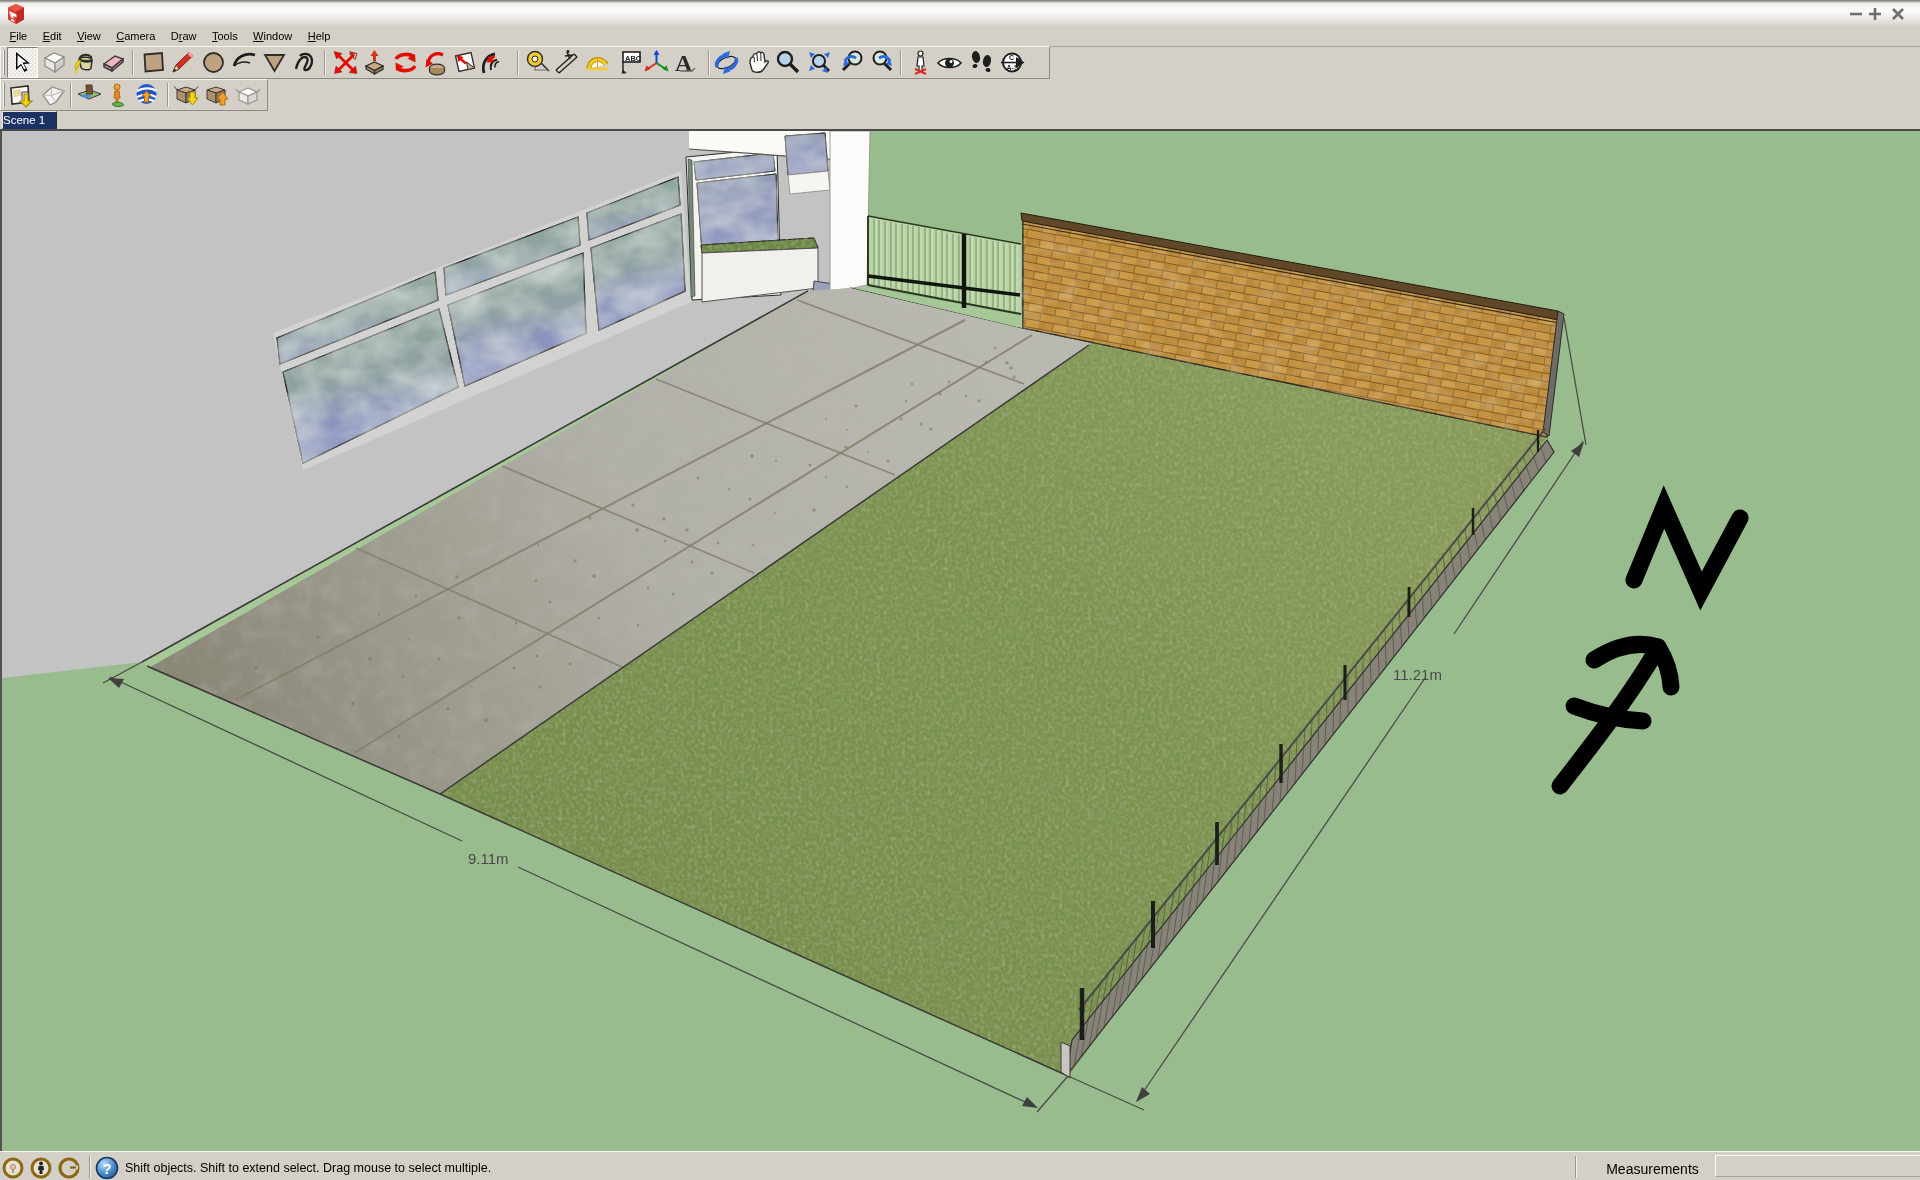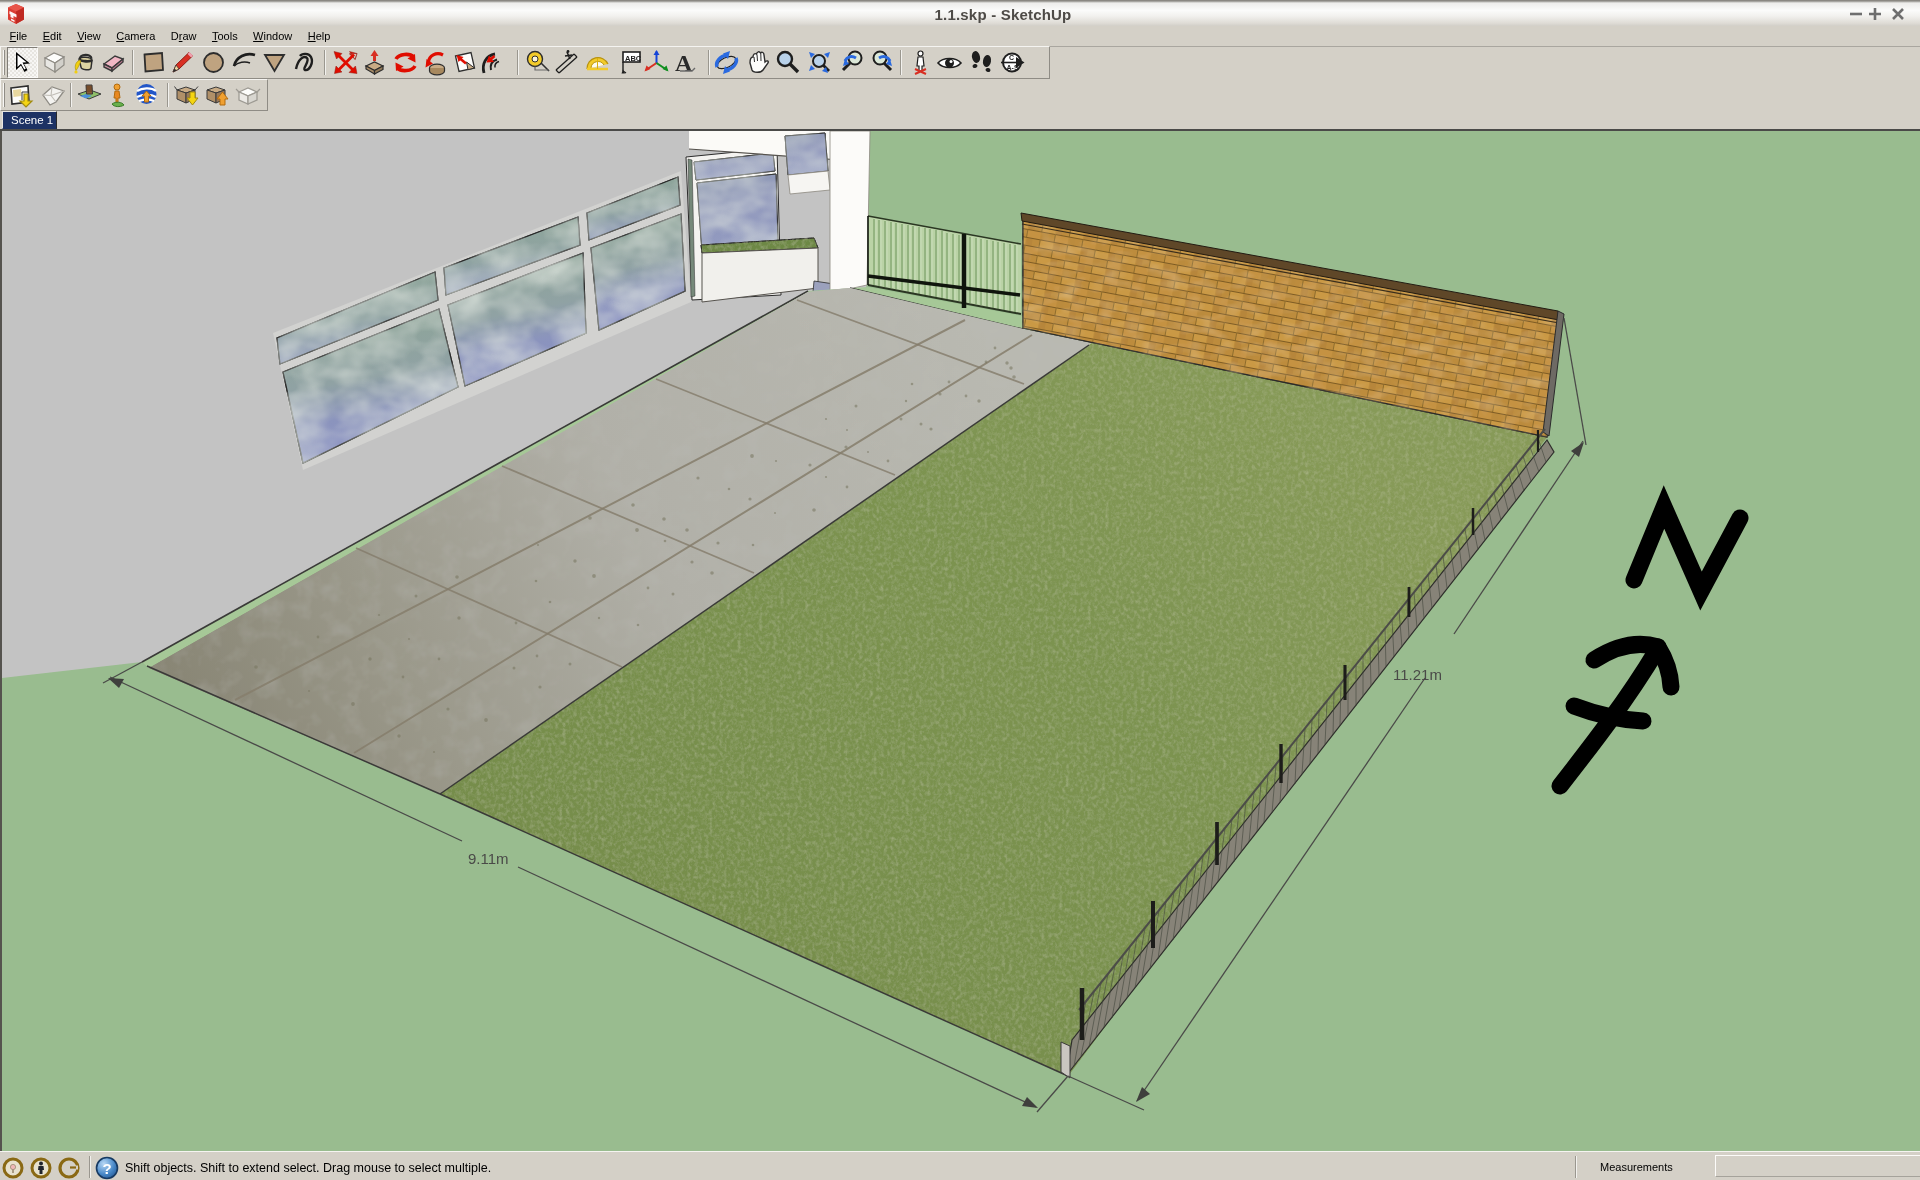--- a/index.html
+++ b/index.html
@@ -15,26 +15,26 @@
 .menuitem u { text-decoration:underline; }
 #tb1 { position:absolute; left:0; top:46px; width:1050px; height:33px; background:#d4d0c7;
   border-top:1px solid #f5f4f1; border-left:1px solid #f5f4f1; border-right:1px solid #8f8c85; border-bottom:1px solid #8f8c85; }
 #tb1ext { position:absolute; left:1050px; top:46px; width:870px; height:33px; background:#d4d0c7; border-top:1px solid #a9a69f; }
 #tb2 { position:absolute; left:0; top:79px; width:268px; height:32px; background:#d4d0c7;
   border-top:1px solid #f5f4f1; border-left:1px solid #f5f4f1; border-right:1px solid #8f8c85; border-bottom:1px solid #8f8c85; }
 #tb2ext { position:absolute; left:268px; top:79px; width:1652px; height:32px; background:#d4d0c7; }
 #tabrow { position:absolute; left:0; top:111px; width:1920px; height:18px; background:#d4d0c7; }
 #scenetab { position:absolute; left:2px; top:111px; width:55px; height:18px; background:#1d3264;
   border-top:1px solid #e8e6e2; border-left:1px solid #e8e6e2; border-right:1px solid #2a2a2a; border-bottom:1px solid #1d3264;
-  color:#fff; font-size:11.5px; padding-left:8px; padding-top:2px; }
+  color:#fff; font-size:11.5px; padding-top:2px; }
 #vptop { position:absolute; left:0; top:129px; width:1920px; height:2px; background:#4a4a48; }
 #viewport { position:absolute; left:0px; top:131px; width:1920px; height:1020px; background:#99bc8f; border-left:2px solid #55534e; }
 #statusbar { position:absolute; left:0; top:1151px; width:1920px; height:29px; background:#d4d0c7; border-top:1px solid #f5f4f1; }
 #statustext { position:absolute; left:125px; top:1161px; font-size:12.5px; color:#000; }
-#measlabel { position:absolute; left:1600px; top:1161px; width:105px; text-align:left; font-size:11px; color:#000; }
+#measlabel { position:absolute; left:1600px; top:1161px; width:105px; text-align:center; font-size:14px; color:#000; }
 #measbox { position:absolute; left:1715px; top:1155px; width:210px; height:22px; background:#d4d0c7;
   border-top:1px solid #fcfbf9; border-left:1px solid #fcfbf9; border-bottom:1px solid #a5a29b; border-right:1px solid #a5a29b; }
 .sep1 { position:absolute; top:50px; width:2px; height:25px; background:linear-gradient(90deg,#9a978f 50%,#f2f1ee 50%); }
 .sep2 { position:absolute; top:83px; width:2px; height:24px; background:linear-gradient(90deg,#9a978f 50%,#f2f1ee 50%); }
 .icon { position:absolute; top:49px; width:27px; height:27px; }
 .icon2 { position:absolute; top:82px; width:27px; height:27px; }
 #selbtn { position:absolute; left:7px; top:47px; width:31px; height:31px;
   background:repeating-conic-gradient(#f7f6f4 0% 25%, #e7e5e0 0% 50%) 0 0/4px 4px; border-top:1px solid #807d77; border-left:1px solid #807d77; border-right:1px solid #fbfaf8; border-bottom:1px solid #fbfaf8; }
 #ssep { position:absolute; left:89px; top:1156px; width:2px; height:22px; background:linear-gradient(90deg,#9a978f 50%,#f2f1ee 50%); }
 #msep { position:absolute; left:1575px; top:1156px; width:2px; height:22px; background:linear-gradient(90deg,#9a978f 50%,#f2f1ee 50%); }
@@ -42,21 +42,20 @@
 </head>
 <body>
 <div id="titlebar">
  <svg id="logo" style="position:absolute;left:6px;top:2px" width="20" height="22" viewBox="0 0 20 22">
   <path d="M2 4.5 L10 1 L18 4.5 L18 16.5 L10 21 L2 16.5 Z" fill="#db3d33"></path>
   <path d="M2 4.5 L10 1 L18 4.5 L10 8.5 Z" fill="#e8554a"></path>
   <path d="M10 8.5 L18 4.5 L18 16.5 L10 21 Z" fill="#c02a22"></path>
   <path d="M3.5 8 L10.5 11.5 L10.5 14.5 L7.5 13 L7.5 15.5 L4.5 14 L4.5 11.5 L3.5 11 Z" fill="#fff" opacity="0.95"></path>
   <path d="M5 15.5 L8.5 17.2 L8.5 19 L5 17.3 Z" fill="#fff" opacity="0.95"></path>
  </svg>
- <div id="title-text">1.1.skp - SketchUp</div>
  <svg id="winctl" width="70" height="22" viewBox="0 0 70 22">
   <g stroke="#6e6e6e" stroke-width="2.6" fill="none">
    <path d="M4 11 L16 11"></path>
    <path d="M29 5 L29 17 M23 11 L35 11"></path>
    <path d="M47 6 L57 16 M57 6 L47 16"></path>
   </g>
  </svg>
 </div>
 <div id="menubar">
  <span class="menuitem"><u>F</u>ile</span>

